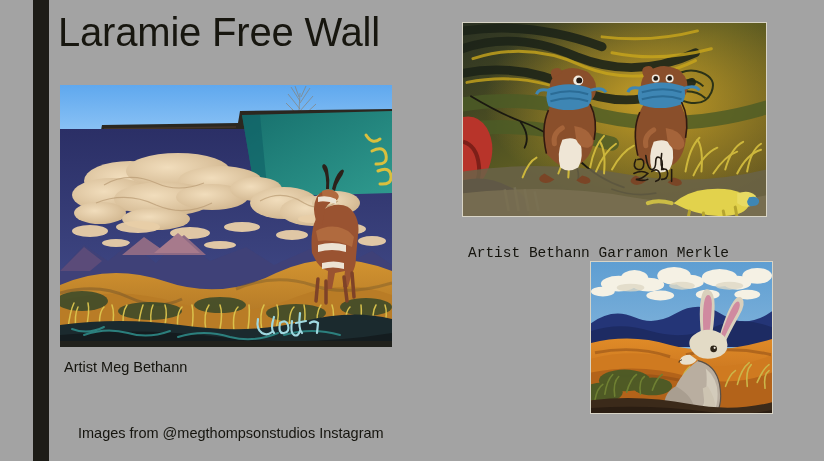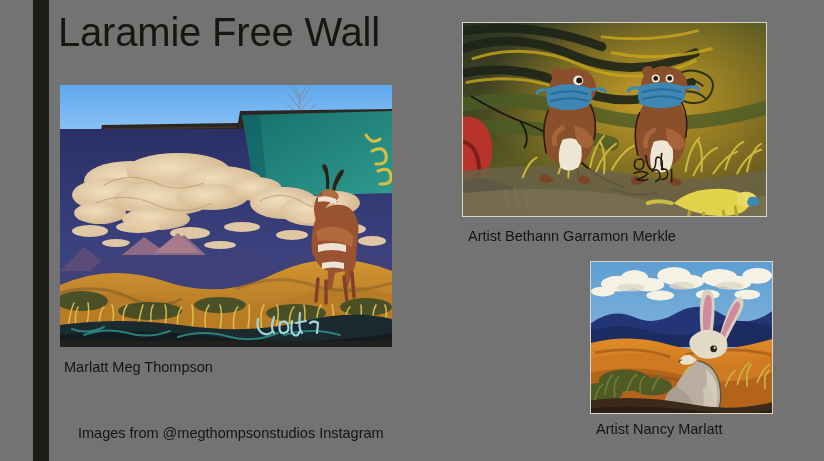--- a/index.html
+++ b/index.html
@@ -4,21 +4,21 @@
 <style>
   html, body {
     margin: 0;
     padding: 0;
     background: #ffffff;
   }
   .slide {
     position: relative;
     width: 824px;
     height: 461px;
-    background: #737373;
+    background: #a3a3a3;
     overflow: hidden;
     font-family: "Liberation Sans", sans-serif;
   }
   .edge-bar {
     position: absolute;
     left: 33px;
     top: 0;
     width: 16px;
     height: 461px;
     background: #1d1c17;
@@ -34,21 +34,21 @@
     white-space: nowrap;
   }
   .caption {
     position: absolute;
     font-size: 14.5px;
     line-height: 18px;
     color: #15140e;
     white-space: nowrap;
   }
   .cap-meg      { left: 64px;  top: 358px; }
-  .cap-bethann  { left: 468px; top: 227px; }
+  .cap-bethann  { left: 468px; top: 244px; font-family: Liberation Mono, monospace; }
   .cap-nancy    { left: 596px; top: 420px; }
   .cap-credit   { left: 78px;  top: 424px; }
 
   
   .art {
     position: absolute;
     overflow: hidden;
     background: #222;
   }
   .art svg { display: block; width: 100%; height: 100%; }
@@ -243,21 +243,21 @@
         <path d="M232 236 q-2 12 2 14 q4 2 6 -4"></path>
         <path d="M240 228 q-2 16 2 20"></path>
         <path d="M236 238 l10 -2"></path>
         <path d="M250 238 q4 -3 8 0 l-1 10"></path>
       </g>
 
       <rect x="0" y="256" width="332" height="6" fill="#20211c"></rect>
     </svg>
   </div>
 
-  <div class="caption cap-meg">Marlatt Meg Thompson</div>
+  <div class="caption cap-meg">Artist Meg Bethann</div>
 
   <div class="art art-prairie">
     <svg viewBox="0 0 305 195" preserveAspectRatio="none">
       <defs>
         <linearGradient id="pbg" x1="0" y1="0" x2="1" y2="1">
           <stop offset="0" stop-color="#2a3123"></stop>
           <stop offset="0.45" stop-color="#5a5a22"></stop>
           <stop offset="1" stop-color="#6b5a20"></stop>
         </linearGradient>
         <radialGradient id="pglow" cx="0.62" cy="0.4" r="0.55">
@@ -498,17 +498,16 @@
         <path d="M80 150 q-10 2 -12 7 q-1 4 8 4 q12 0 16 -6 z" fill="#8c8274"></path>
 
         <path d="M108 100 q18 4 22 24 q4 22 -6 34" fill="none" stroke="#5a5046" stroke-width="1.2"></path>
       </g>
 
       <path d="M0 140 q50 -6 100 4 q44 8 83 -2 L183 153 L0 153 Z" fill="#3b2a1a"></path>
       <path d="M0 148 q60 -4 120 4 q34 4 63 -2 L183 153 L0 153 Z" fill="#2a1d12"></path>
     </svg>
   </div>
 
-  <div class="caption cap-nancy">Artist Nancy Marlatt</div>
 
   <div class="caption cap-credit">Images from @megthompsonstudios Instagram</div>
 
 </div>
 
 </body></html>

